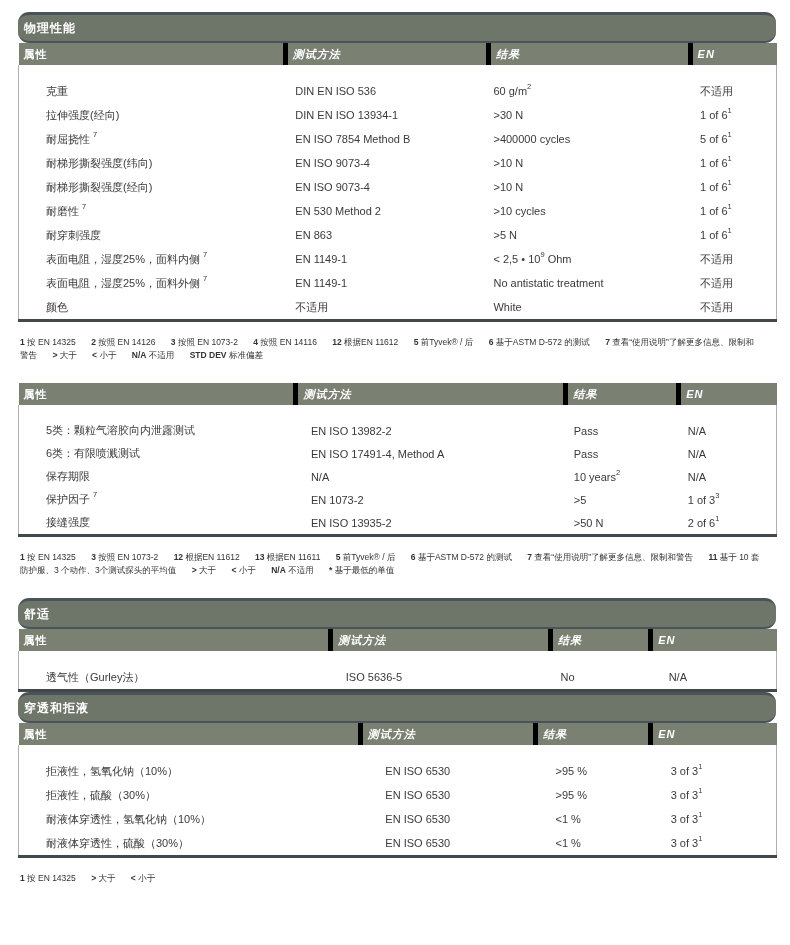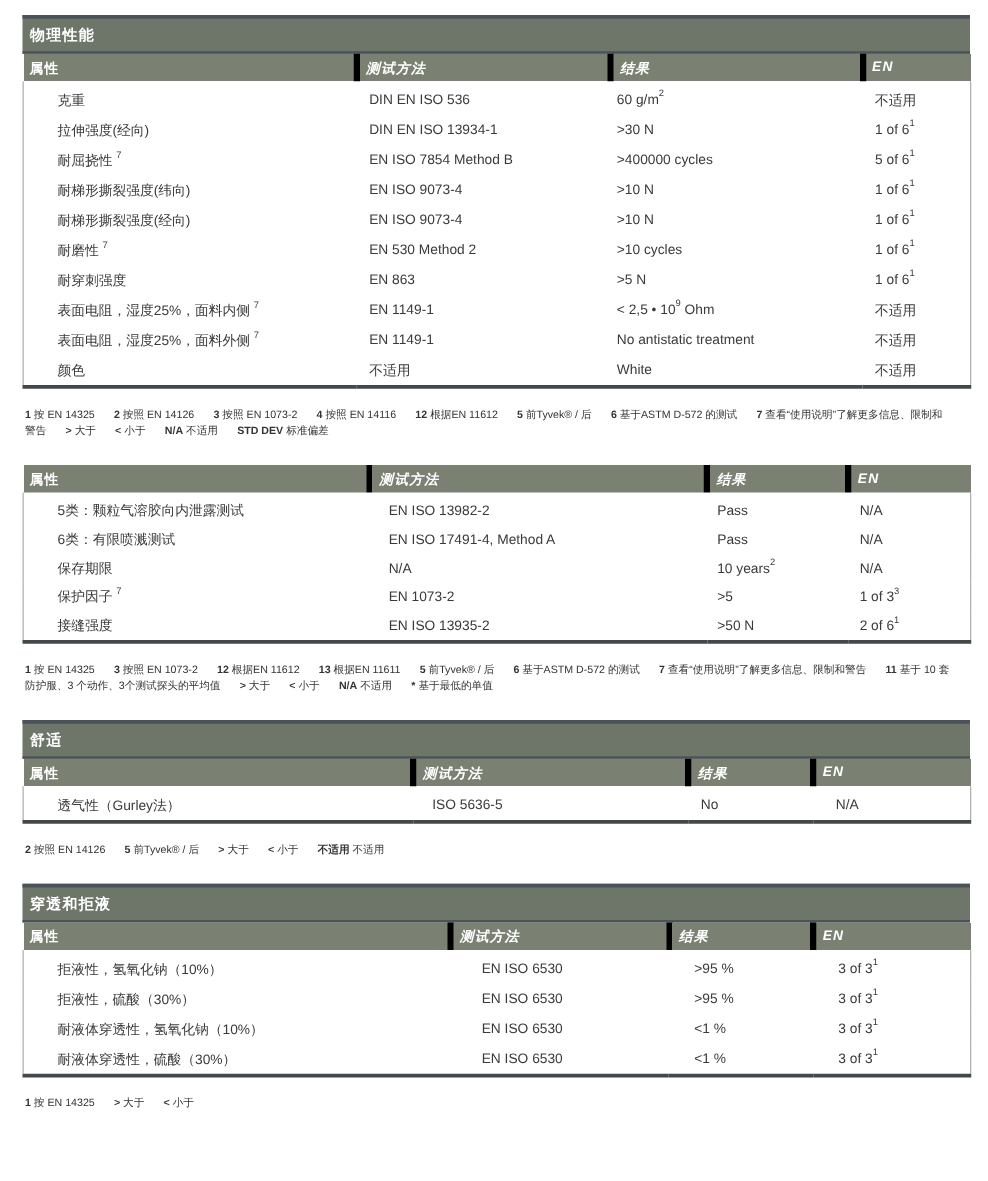--- a/index.html
+++ b/index.html
@@ -20,40 +20,41 @@
   .page{padding:12px 14px 0 18px;}
 
   section.tbl{margin:0;}
   .bar{
     background:var(--bar);
     border-top:3px solid var(--slate);
     border-bottom:2px solid var(--slate);
     color:#fff;font-size:12px;font-weight:bold;
     height:26px;line-height:27px;padding-left:6px;
     letter-spacing:1px;
+    border-radius:11px;
   }
   table.grid{
     width:100%;border-collapse:collapse;table-layout:fixed;
     border-bottom:3px solid var(--btm);
   }
   thead th{
     background:var(--hdr);color:#fff;
     font-size:11px;font-weight:bold;text-align:left;
     height:22px;padding:0 0 0 5px;letter-spacing:1px;
     overflow:hidden;white-space:nowrap;
   }
   thead th + th{border-left:5px solid #000000;font-style:italic;}
   tbody td{
     font-size:11px;color:var(--txt);
     height:24px;padding:0;vertical-align:middle;
     overflow:hidden;white-space:nowrap;
   }
   tbody td.col1{padding-left:27px;border-left:1px solid var(--side);}
   tbody td.col4{border-right:1px solid var(--side);}
-  tbody tr:first-child td{padding-top:3px;margin-top:24px;}
+  tbody tr:first-child td{padding-top:14px;margin-top:24px;}
 
   
   .t1 td.col2{padding-left:10px}.t1 td.col3{padding-left:5px} .t1 td.col4{padding-left:10px}
   .t2 td.col2{padding-left:15px}.t2 td.col3{padding-left:8px} .t2 td.col4{padding-left:9px}
   .t2 tbody td{height:23px}
   .t3 td.col2{padding-left:15px}.t3 td.col3{padding-left:10px}.t3 td.col4{padding-left:18px}
   .t4 td.col2{padding-left:25px}.t4 td.col3{padding-left:20px}.t4 td.col4{padding-left:20px}
 
   sup{
     font-size:7.5px;line-height:0;
@@ -224,21 +225,20 @@
         <tbody>
           <tr>
             <td class="col1">透气性（Gurley法）</td>
             <td class="col2">ISO 5636-5</td>
             <td class="col3">No</td>
             <td class="col4">N/A</td>
           </tr>
         </tbody>
       </table>
     </section>
-    <div class="fn"><span class="fn-item"><b>2</b> 按照 EN 14126</span> <span class="fn-item"><b>5</b> 前Tyvek® / 后</span> <span class="fn-item"><b>&gt;</b> 大于</span> <span class="fn-item"><b>&lt;</b> 小于</span> <span class="fn-item"><b>不适用</b> 不适用</span> </div>
     <section class="tbl">
       <div class="bar">穿透和拒液</div>
       <table class="grid t4">
         <colgroup>
           <col style="width: 45.1%;">
           <col style="width: 23.1%;">
           <col style="width: 15.2%;">
           <col style="width: 16.6%;">
         </colgroup>
         <thead>

